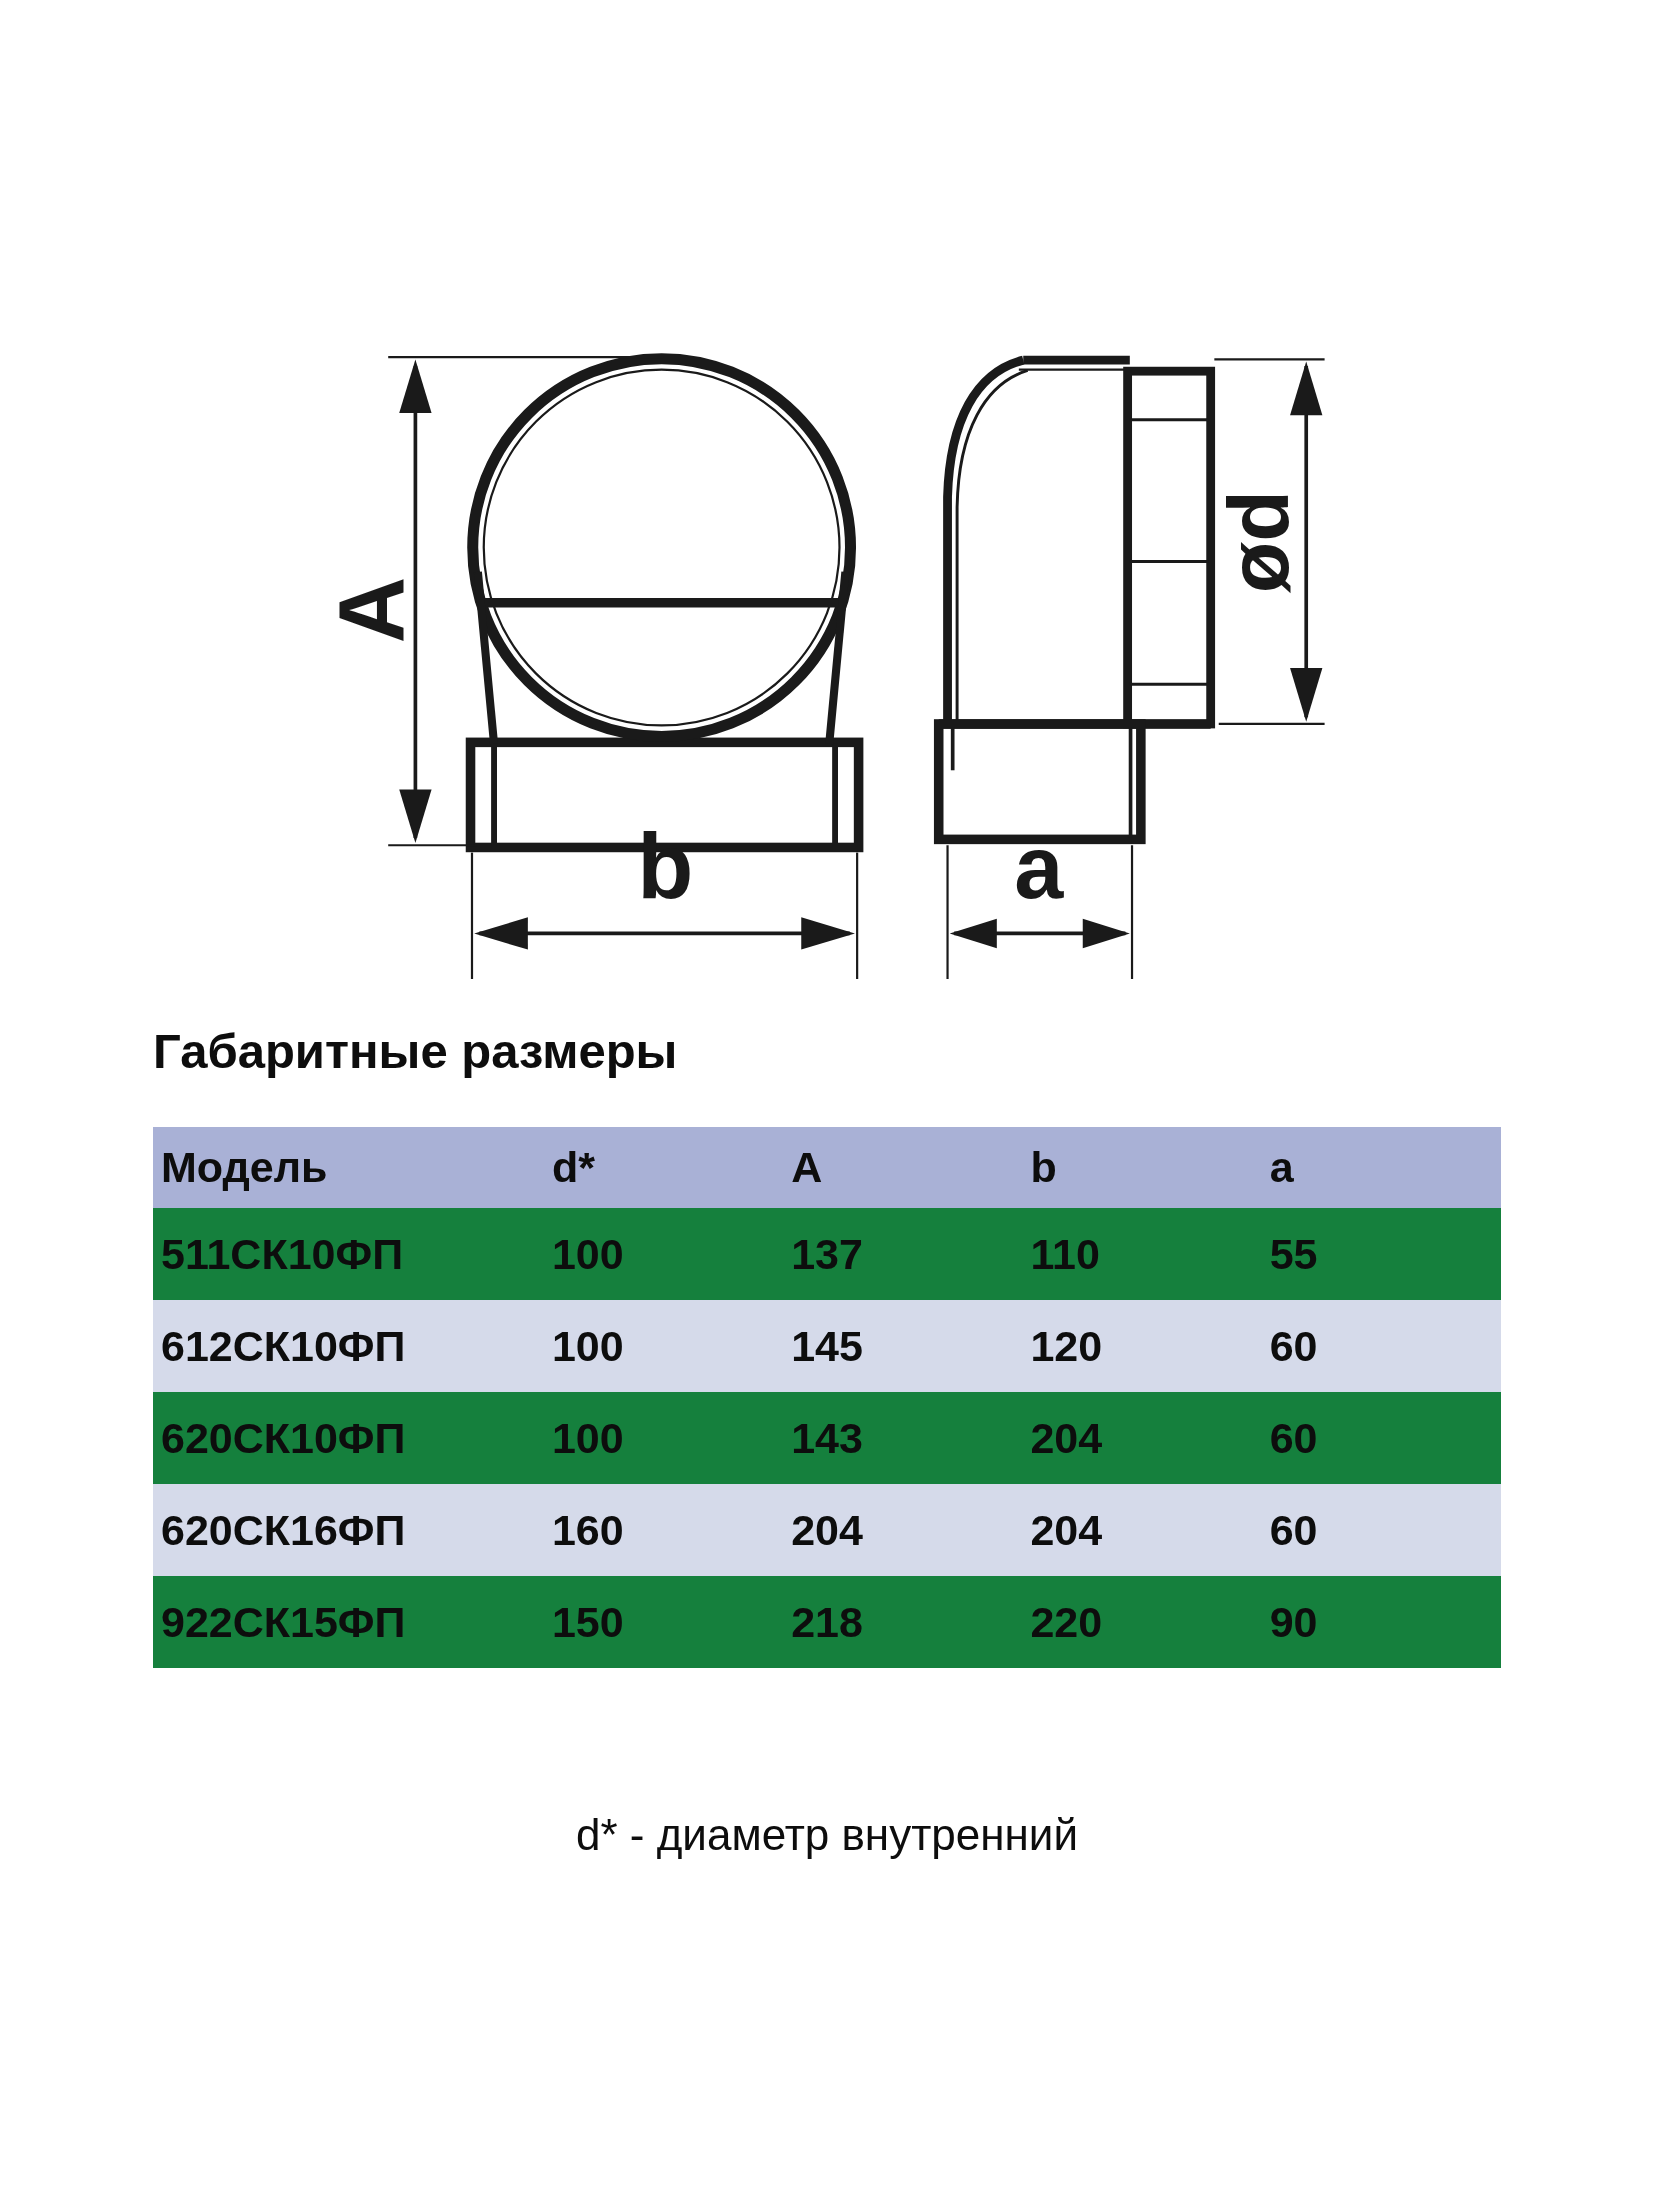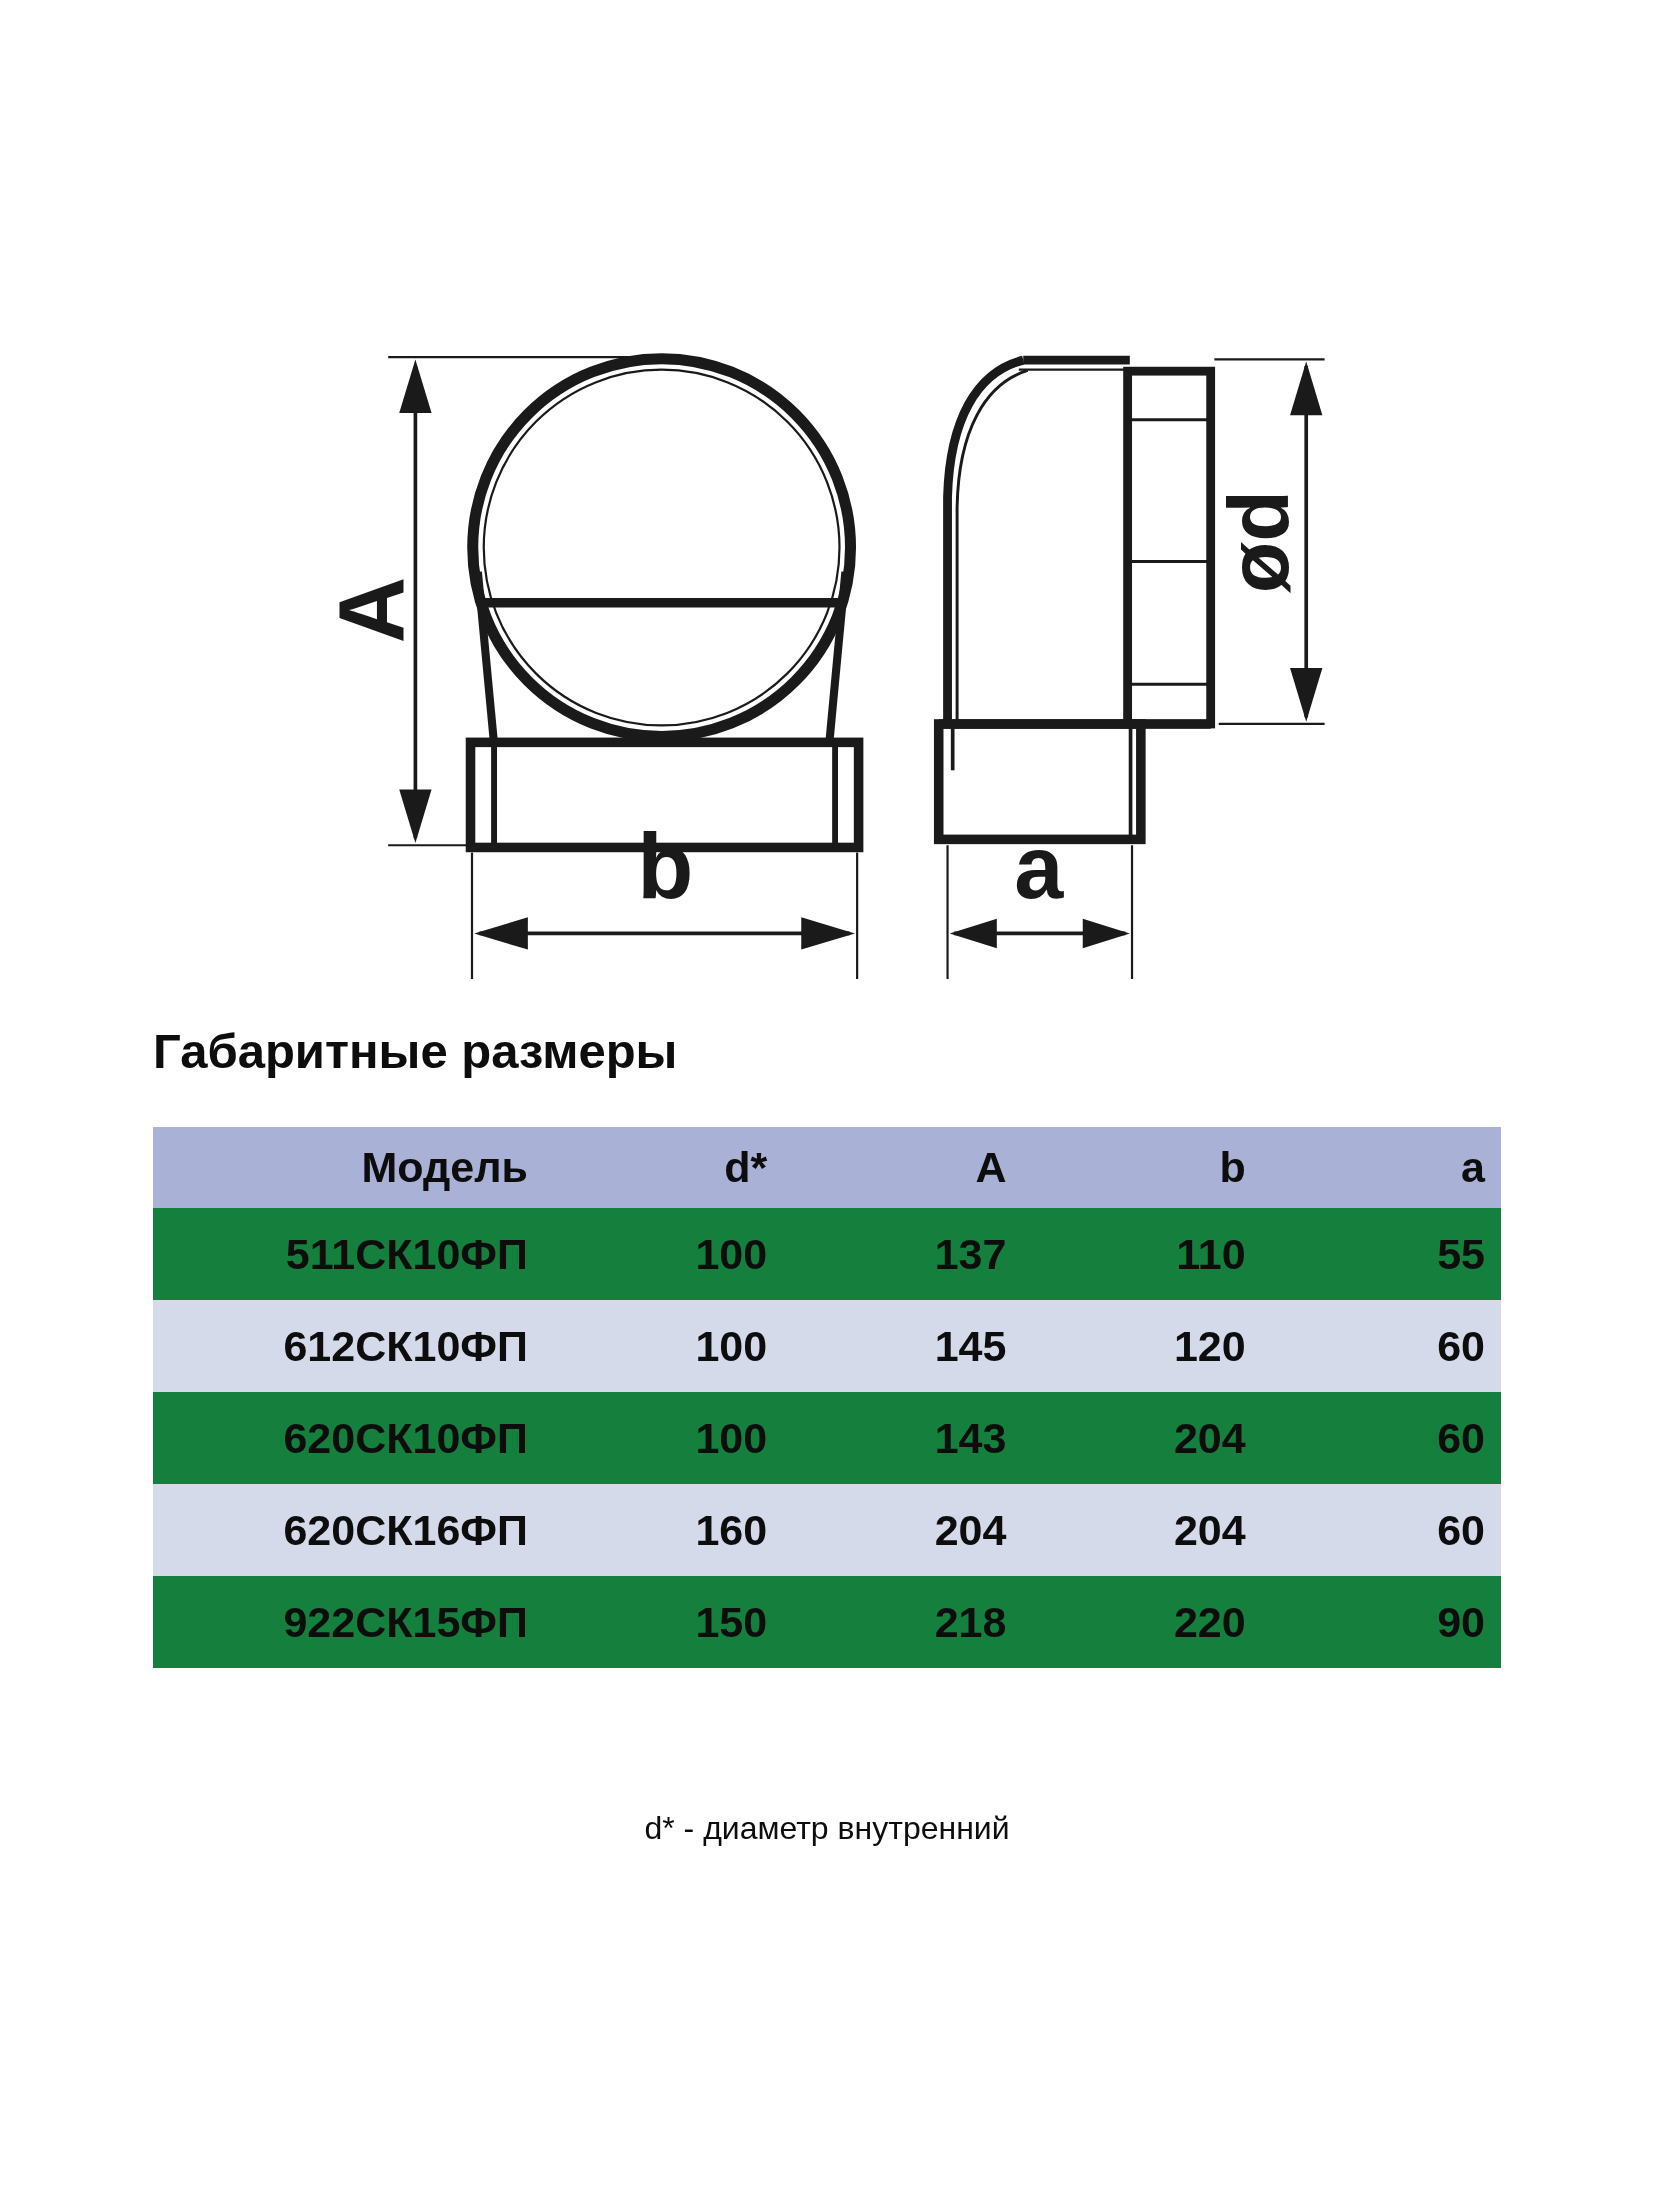--- a/index.html
+++ b/index.html
@@ -28,30 +28,30 @@
   }
 
   table.dims{
     position:absolute;left:153px;top:1127px;width:1348px;
     border-collapse:collapse;table-layout:fixed;
   }
   table.dims thead tr{height:81px;background:var(--header-bg);}
   table.dims tbody tr{height:92px;background:#15803d;}
   table.dims tbody tr:nth-child(even){background:var(--row-alt-bg);}
   table.dims th, table.dims td{
-    text-align:right;vertical-align:middle;
-    font-size:43px;font-weight:700;color:#0d0d0d;padding:16px;
+    text-align:left;vertical-align:middle;
+    font-size:43px;font-weight:700;color:#0d0d0d;padding:8px;
     border:none;
   }
   col.c-model{width:29%;}
   col.c-num{width:17.75%;}
 
   .footnote{
     position:absolute;left:153px;top:1810px;width:1348px;
-    text-align:center;font-size:32px;font-weight:500;color:#0d0d0d;
+    text-align:center;font-size:44px;font-weight:500;color:#0d0d0d;
   }
 </style>
 </head>
 <body style="--header-bg: #a9b1d6; --row-alt-bg: #d5daea; --line: #1a1a1a;">
 
 <div class="page">
 
   <svg class="drawing" width="1654" height="1029" viewBox="0 0 2250 1400" aria-hidden="true">
 
     <g>

